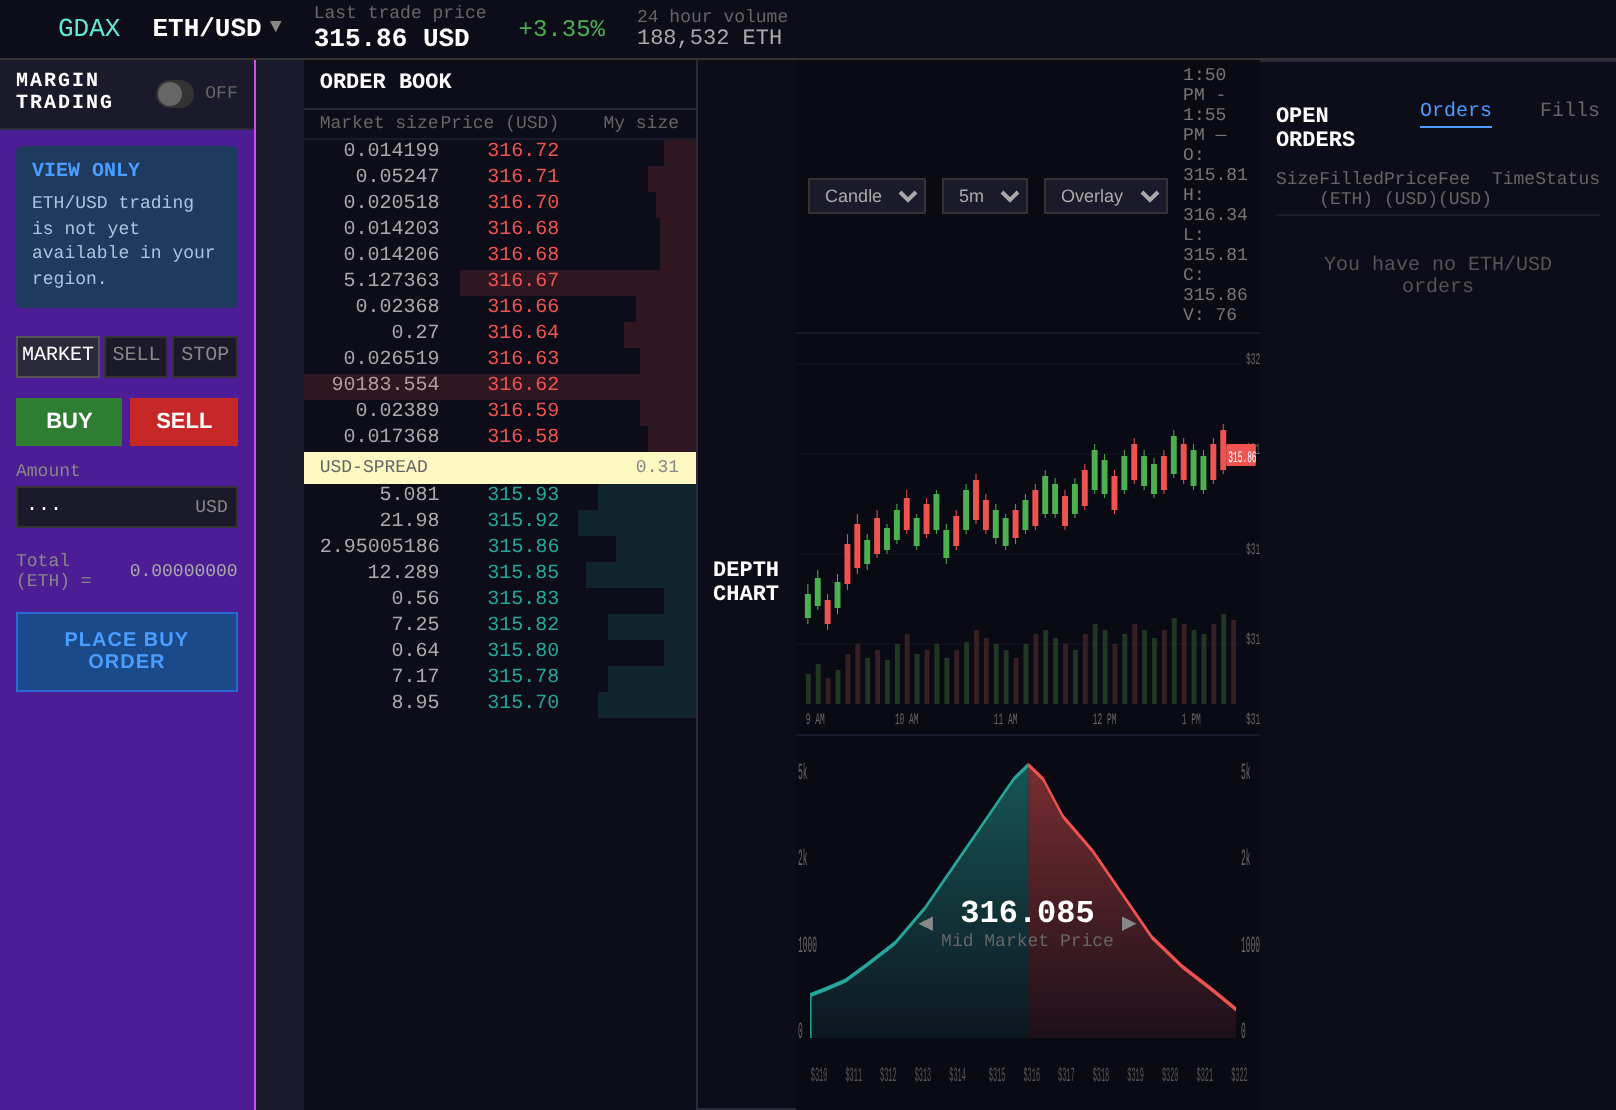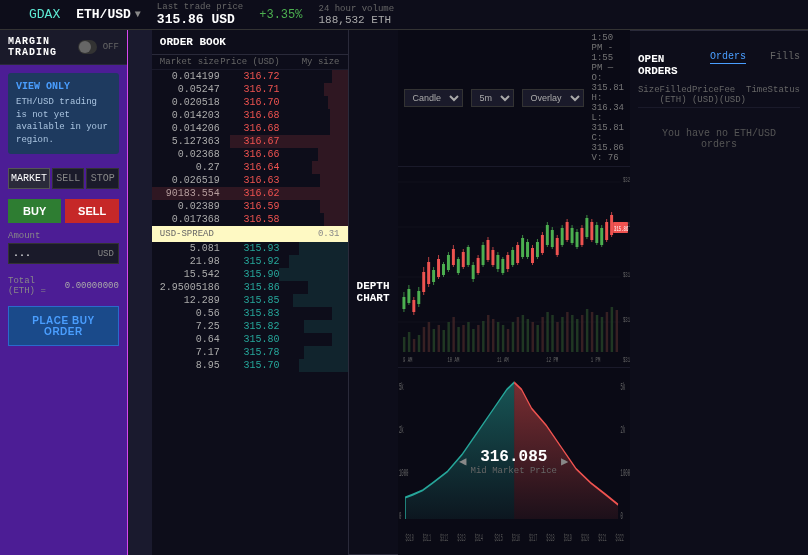--- a/index.html
+++ b/index.html
@@ -259,26 +259,20 @@
         <div class="ob-row">
           <div class="depth-bar-bid" style="width: 25%;"></div>
     <span class="size">5.081</span>
     <span class="price-bid">315.93</span>
     <span class="mysize"></span>
   </div>
         <div class="ob-row">
           <div class="depth-bar-bid" style="width: 30%;"></div>
     <span class="size">21.98</span>
     <span class="price-bid">315.92</span>
-    <span class="mysize"></span>
-  </div>
-        <div class="ob-row">
-          <div class="depth-bar-bid" style="width: 35%;"></div>
-    <span class="size">15.542</span>
-    <span class="price-bid">315.90</span>
     <span class="mysize"></span>
   </div>
         <div class="ob-row">
           <div class="depth-bar-bid" style="width: 20%;"></div>
     <span class="size">2.95005186</span>
     <span class="price-bid">315.86</span>
     <span class="mysize"></span>
   </div>
         <div class="ob-row">
           <div class="depth-bar-bid" style="width: 28%;"></div>

